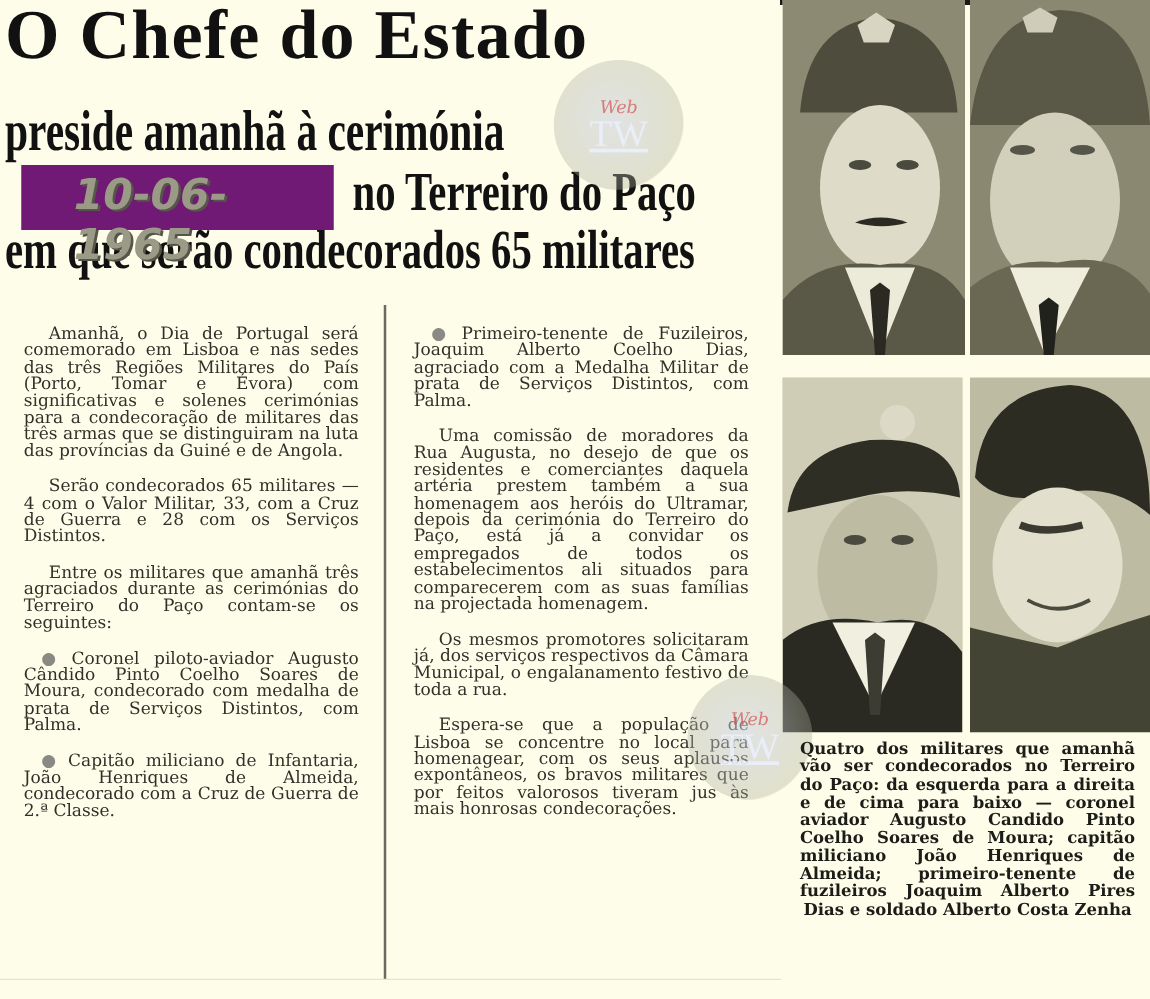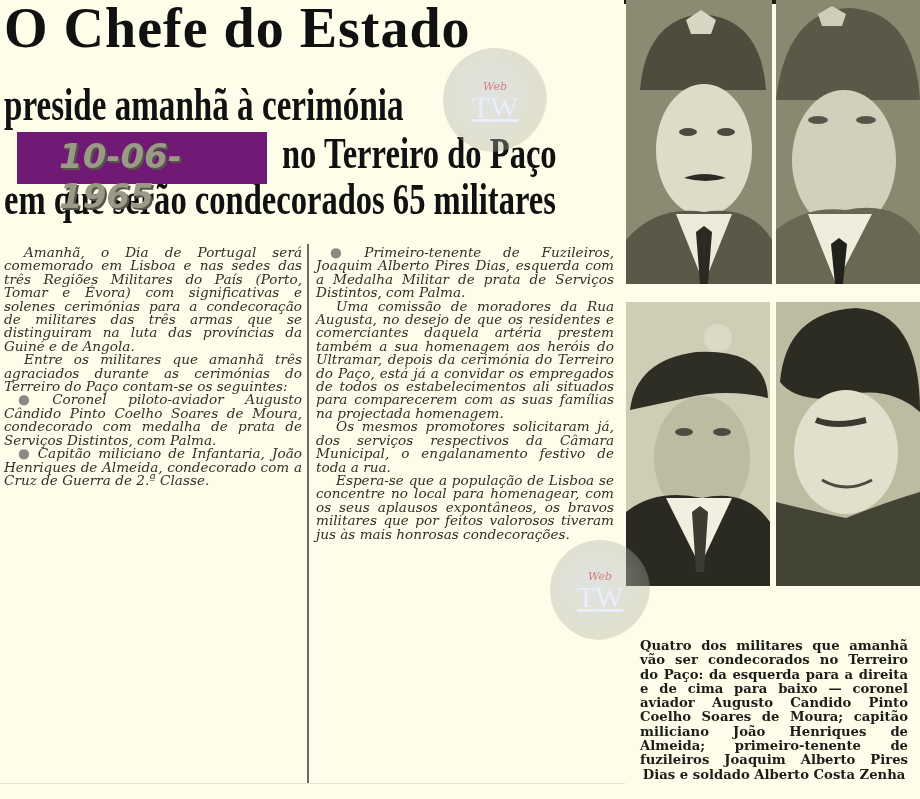--- a/index.html
+++ b/index.html
@@ -32,30 +32,30 @@
     font-family: "DejaVu Sans", sans-serif; font-weight: bold; font-style: italic;
     font-size: 34px; color: #9a9a86;
     text-shadow: 2px 2px 0 #55554a;
     letter-spacing: 0px;
   }
   .watermark {
     position: absolute; border-radius: 50%;
     background: radial-gradient(circle at 45% 45%, rgba(200,205,220,0.55), rgba(170,170,150,0.35) 70%, rgba(170,170,150,0) 72%);
     display: flex; align-items: center; justify-content: center; flex-direction: column;
   }
-  .watermark .wm-top { font-family: "DejaVu Serif", serif; font-style: italic; font-size: 11px; color: rgba(210,80,80,0.7); }
+  .watermark .wm-top { font-family: "DejaVu Serif", serif; font-style: italic; font-size: 14px; color: rgba(210,80,80,0.7); }
   .watermark .wm-main { font-family: "Liberation Serif", serif; font-size: 30px; color: rgba(235,240,255,0.85); line-height: 28px; text-decoration: underline; }
   .wm1 { left: 443px; top: 48px; width: 104px; height: 104px; }
   .wm2 { left: 550px; top: 540px; width: 100px; height: 100px; }
 
   .col {
     position: absolute; font-family: "DejaVu Serif", serif;
     font-size: 13.6px; line-height: 13.4px; text-align: justify; color: #30302a;
   }
-  .col p { margin: 0; text-indent: 20px; font-style: italic; }
+  .col p { margin: 15px; text-indent: 20px; }
   .col p + p { margin-top: 0; }
   .col1 { left: 4px; top: 246px; width: 298px; }
   .col2 { left: 316px; top: 246px; width: 298px; }
   .col2 .gap { margin-top: 8px; }
   .bullet::before { content: "\25CF"; color: #8a8a84; margin-right: 5px; }
   .col p.bullet { text-indent: 14px; }
   .subhead {
     font-family: "DejaVu Sans", sans-serif; font-weight: bold; font-size: 15px;
     color: #55554a; margin: 14px 0 12px 0; letter-spacing: 0.3px;
   }
@@ -72,21 +72,20 @@
   .p2 { left: 152px; top: 0; width: 144px; height: 284px; }
   .p3 { left: 2px; top: 302px; width: 144px; height: 284px; }
   .p4 { left: 152px; top: 302px; width: 144px; height: 284px; }
   .top-bar { position: absolute; left: 624px; top: 0; width: 296px; height: 4px; background: #1a1a14; }
 
   .caption {
     position: absolute; left: 640px; top: 593px; width: 268px;
     font-family: "DejaVu Serif", serif; font-weight: bold;
     font-size: 13.2px; line-height: 14.3px; text-align: justify; color: #1c1c18;
     text-align-last: center;
-    margin-top: 46px;
   }
 </style>
 </head>
 <body>
 
 <div class="headline">
   <div class="hl1">O Chefe do Estado</div>
   <div class="hl-cond hl2">preside amanhã à cerimónia</div>
   <div class="hl-cond hl3">no Terreiro do Paço</div>
   <div class="hl-cond hl4">em que serão condecorados 65 militares</div>
@@ -96,29 +95,30 @@
   <span>10-06-1965</span>
 </div>
 
 <div class="watermark wm1">
   <span class="wm-top">Web</span>
   <span class="wm-main">TW</span>
 </div>
 
 <div class="col col1">
   <p>Amanhã, o Dia de Portugal será comemorado em Lisboa e nas sedes das três Regiões Militares do País (Porto, Tomar e Évora) com significativas e solenes cerimónias para a condecoração de militares das três armas que se distinguiram na luta das províncias da Guiné e de Angola.</p>
+  <p>Serão condecorados 65 militares — 4 com o Valor Militar, 33, com a Cruz de Guerra e 28 com os Serviços Distintos.</p>
   <p>Entre os militares que amanhã três agraciados durante as cerimónias do Terreiro do Paço contam-se os seguintes:</p>
   <p class="bullet">Coronel piloto-aviador Augusto Cândido Pinto Coelho Soares de Moura, condecorado com medalha de prata de Serviços Distintos, com Palma.</p>
   <p class="bullet">Capitão miliciano de Infantaria, João Henriques de Almeida, condecorado com a Cruz de Guerra de 2.ª Classe.</p>
 </div>
 
 <div class="divider"></div>
 
 <div class="col col2">
-  <p class="bullet">Primeiro-tenente de Fuzileiros, Joaquim Alberto Pires Dias, esquerda com a Medalha Militar de prata de Serviços Distintos, com Palma.</p>
+  <p class="bullet">Primeiro-tenente de Fuzileiros, Joaquim Alberto Coelho Dias, agraciado com a Medalha Militar de prata de Serviços Distintos, com Palma.</p>
   <p>Uma comissão de moradores da Rua Augusta, no desejo de que os residentes e comerciantes daquela artéria prestem também a sua homenagem aos heróis do Ultramar, depois da cerimónia do Terreiro do Paço, está já a convidar os empregados de todos os estabelecimentos ali situados para comparecerem com as suas famílias na projectada homenagem.</p>
   <p>Os mesmos promotores solicitaram já, dos serviços respectivos da Câmara Municipal, o engalanamento festivo de toda a rua.</p>
   <p>Espera-se que a população de Lisboa se concentre no local para homenagear, com os seus aplausos expontâneos, os bravos militares que por feitos valorosos tiveram jus às mais honrosas condecorações.</p>
 </div>
 
 <div class="bottom-rule"></div>
 
 <div class="top-bar"></div>
 
 <div class="photos">

